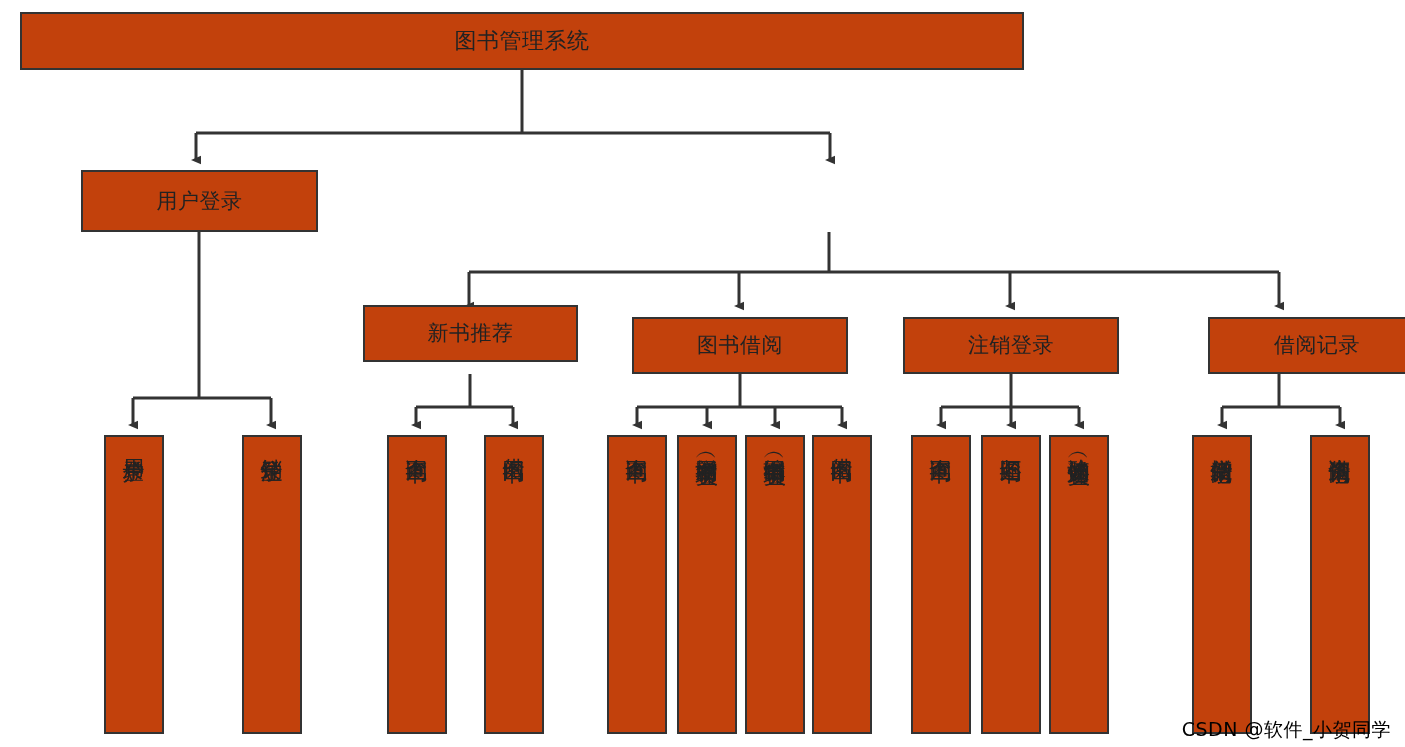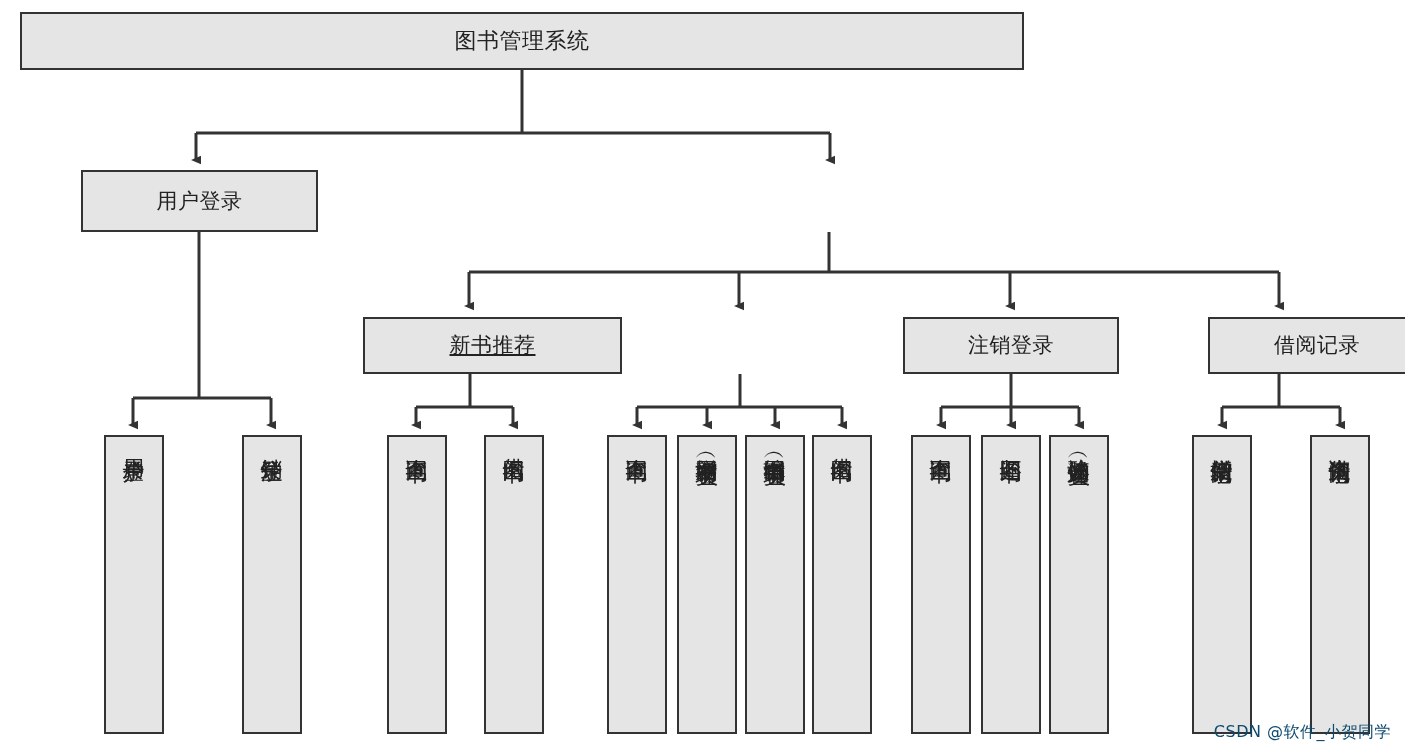--- a/index.html
+++ b/index.html
@@ -23,21 +23,21 @@
     left: 0;
     top: 0;
     width: 1405px;
     height: 747px;
     pointer-events: none;
   }
   .node {
     position: absolute;
     box-sizing: border-box;
     border: 2.5px solid #333333;
-    background: #e5e5e5;
+    background: #c2410c;
     display: flex;
     align-items: center;
     justify-content: center;
     color: #222222;
     text-align: center;
   }
   .node .label {
     display: block;
     line-height: 1.18;
     letter-spacing: 0.5px;
@@ -59,22 +59,22 @@
     text-orientation: upright;
     font-size: 22px;
     line-height: 1.05;
     letter-spacing: 1px;
     white-space: nowrap;
   }
   #watermark {
     position: absolute;
     right: 14px;
     bottom: 4px;
-    font-size: 16px;
-    color: #0c4a6e;
+    font-size: 19px;
+    color: #000000;
     letter-spacing: 0.5px;
     white-space: nowrap;
     font-family: "DejaVu Sans", "Liberation Sans", sans-serif;
   }
 </style>
 </head>
 <body>
 
 <div id="canvas">
 
@@ -130,24 +130,27 @@
 
   <div class="node h root" style="left:20px; top:12px; width:1004px; height:58px;">
     <span class="label">图书管理系统</span>
   </div>
 
   <div class="node h" style="left:81px; top:170px; width:237px; height:62px;">
     <span class="label">用户登录</span>
   </div>
 
 
-  <div class="node h" style="left:363px; top:317px; width:259px; height:57px;text-decoration:underline;">
+  <div class="node h" style="left:363px; top:305px; width:215px; height:57px;">
     <span class="label">新书推荐</span>
   </div>
 
+  <div class="node h" style="left:632px; top:317px; width:216px; height:57px;">
+    <span class="label">图书借阅</span>
+  </div>
 
   <div class="node h" style="left:903px; top:317px; width:216px; height:57px;">
     <span class="label">注销登录</span>
   </div>
 
   <div class="node h" style="left:1208px; top:317px; width:218px; height:57px;">
     <span class="label">借阅记录</span>
   </div>
 
   <div class="node v" style="left:104px; top:435px; width:60px; height:299px;">

